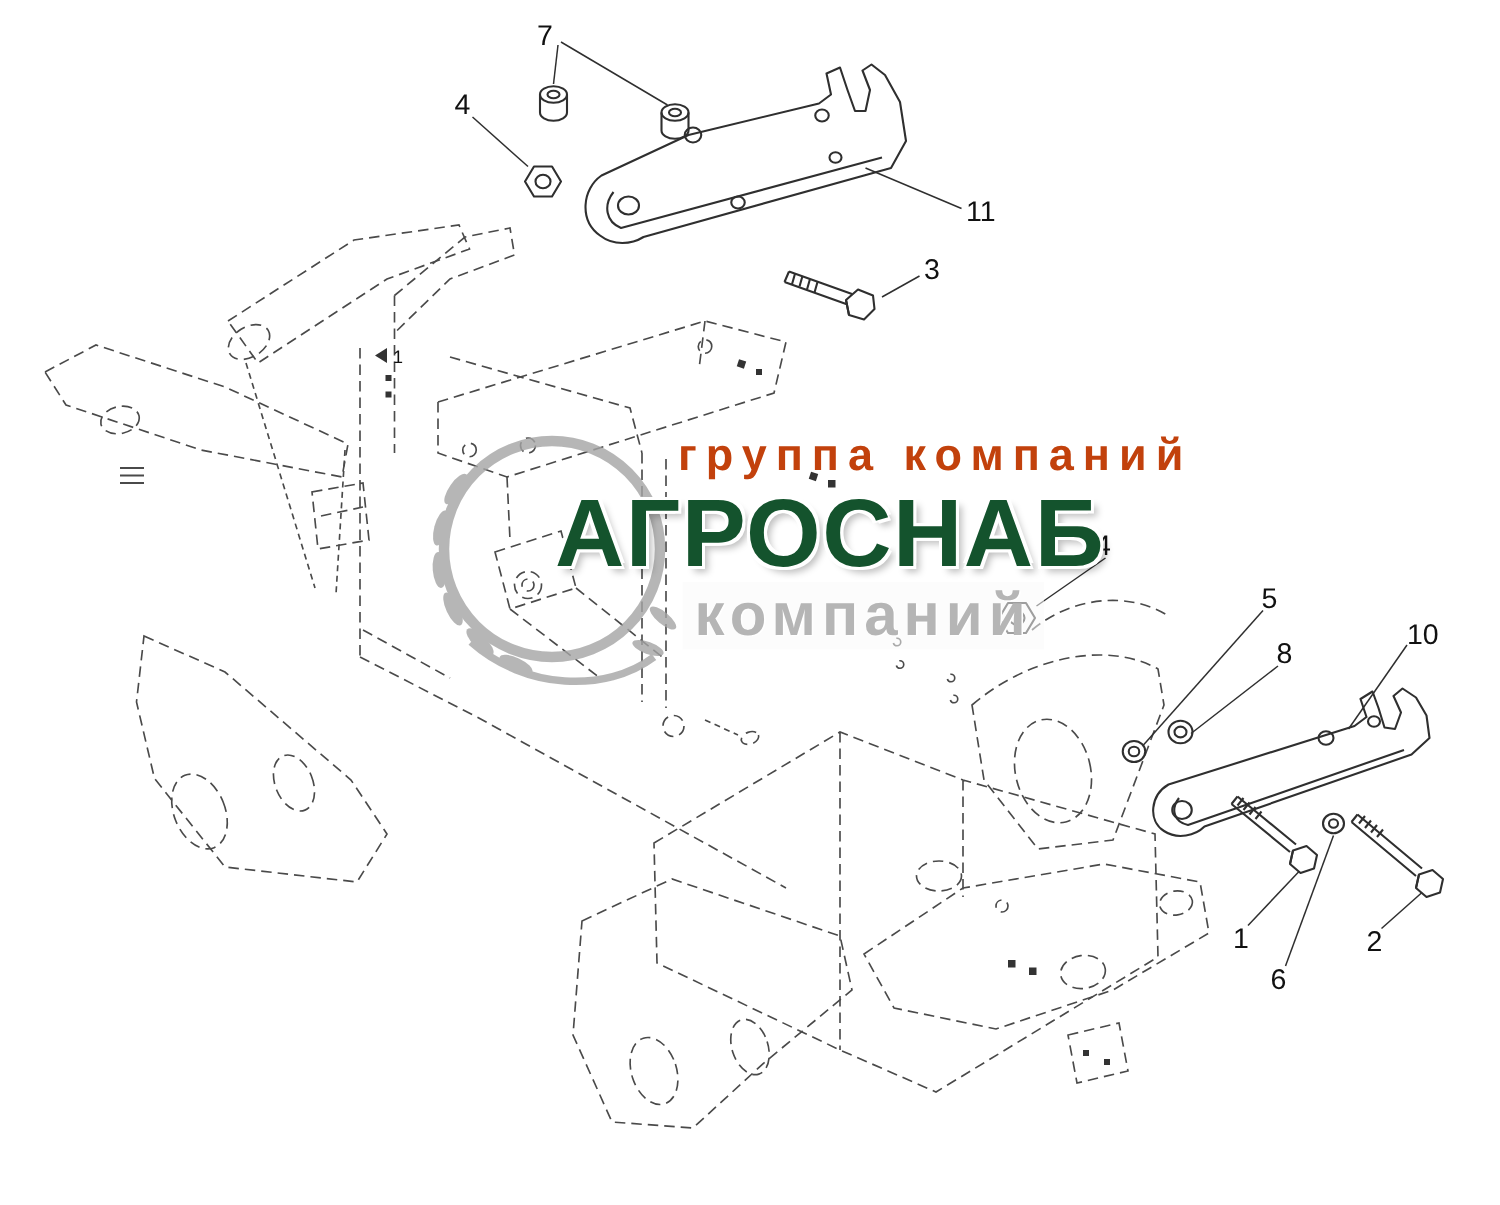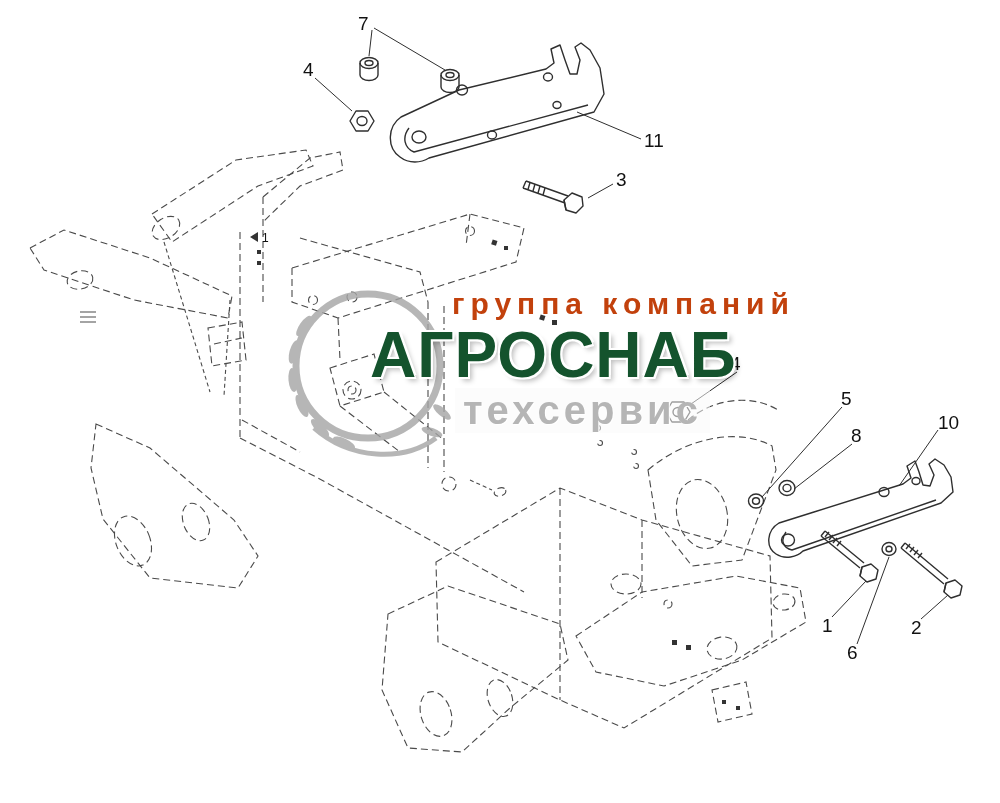--- a/index.html
+++ b/index.html
@@ -240,16 +240,16 @@
       <ellipse cx="18" cy="126" rx="12" ry="4.5" transform="rotate(-115 18 126)"></ellipse>
       <ellipse cx="36" cy="148" rx="12" ry="4.5" transform="rotate(-135 36 148)"></ellipse>
       <ellipse cx="60" cy="163" rx="12" ry="4.5" transform="rotate(-155 60 163)"></ellipse>
       <ellipse cx="148" cy="152" rx="11" ry="4" transform="rotate(20 148 152)"></ellipse>
       <ellipse cx="158" cy="132" rx="11" ry="4" transform="rotate(40 158 132)"></ellipse>
     </g>
     <path d="M30,148 C66,180 120,182 152,158" fill="none" stroke="#a5a5a5" stroke-width="5"></path>
   </svg>
   <div class="wm1">группа компаний</div>
   <div class="wm2">АГРОСНАБ</div>
-  <div class="wm3">техсервис</div>
+  <div class="wm3">компаний</div>
 </div>
 
 </div>
 
 </body></html>

